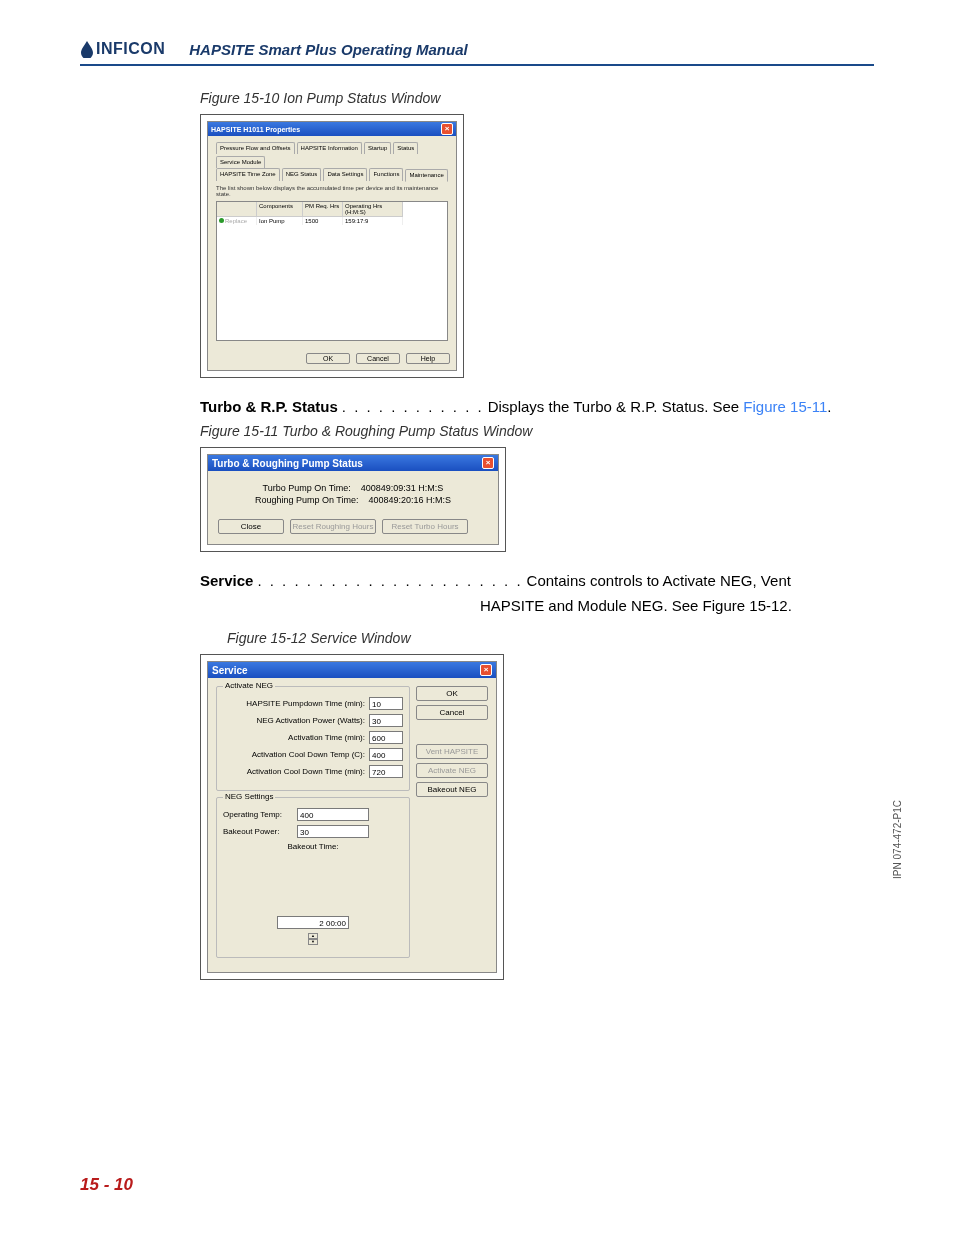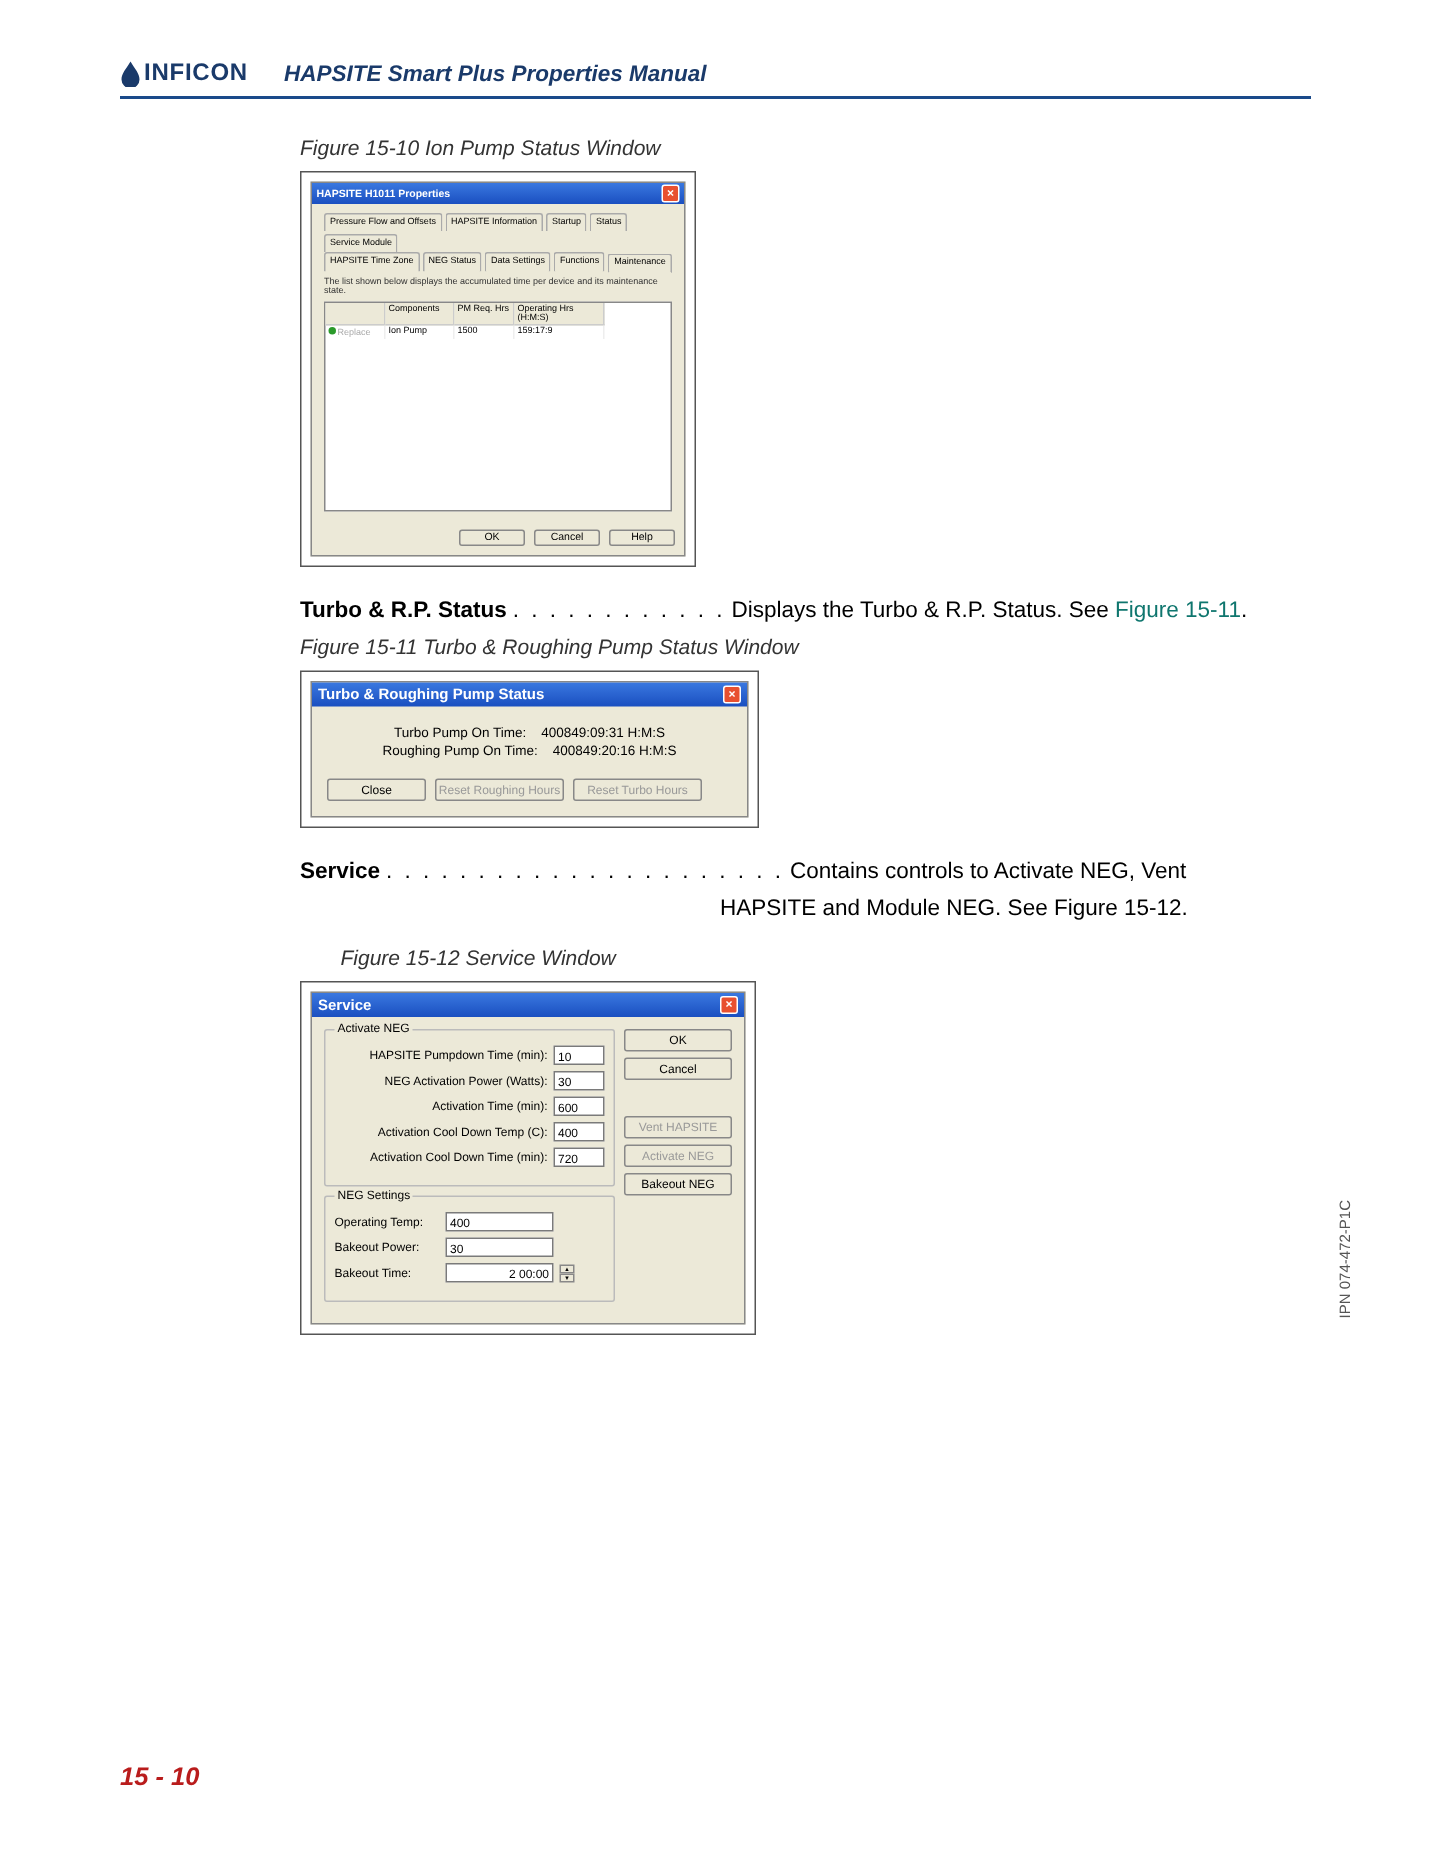--- a/index.html
+++ b/index.html
@@ -141,21 +141,21 @@
   }
 
   .entry-block {
     display: flex;
     font-size: 15px;
     margin: 20px 0 8px 0;
   }
   .entry-label { font-weight: bold; white-space: nowrap; }
   .entry-dots { flex: 0 0 auto; padding: 0 4px; letter-spacing: 2px; }
   .entry-desc { flex: 1; }
-  .entry-desc .link { color: #0f766e; }
+  .entry-desc .link { color: #3b82f6; }
   .desc-continue { margin-left: 280px; font-size: 15px; }
 
   
   .turbo-dialog { width: 292px; }
   .turbo-body { padding: 10px; font-size: 9px; }
   .turbo-row { display: flex; justify-content: center; gap: 10px; margin: 2px 0;}
   .turbo-btns { display: flex; gap: 6px; margin-top: 14px; }
   .turbo-btns .xp-btn { width: 86px; font-size: 8px; padding: 2px 0; }
   .turbo-btns .xp-btn.disabled { color: #999; }
   .turbo-btns .close-b { width: 66px; }
@@ -210,21 +210,21 @@
 
 <div class="page">
 
   <div class="header">
     <div class="logo">
       <svg class="logo-mark" viewBox="0 0 14 18">
         <path d="M7 1 C10 6 13 9 13 13 A6 6 0 0 1 1 13 C1 9 4 6 7 1 Z" fill="#1a3a6a"></path>
       </svg>
       <span class="logo-text">INFICON</span>
     </div>
-    <span class="header-title">HAPSITE Smart Plus Properties Manual</span>
+    <span class="header-title">HAPSITE Smart Plus Operating Manual</span>
   </div>
 
   <div class="content">
 
     
     <div class="fig-caption">Figure 15-10  Ion Pump Status Window</div>
     <div class="fig-box">
       <div class="xp-dialog" style="width:250px;">
         <div class="xp-titlebar">
           <span>HAPSITE H1011 Properties</span>
@@ -353,21 +353,21 @@
             <div class="fieldset">
               <div class="fieldset-legend">NEG Settings</div>
               <div class="svc-field" style="justify-content:flex-start;">
                 <label style="flex:0 0 70px; text-align:left;">Operating Temp:</label>
                 <div class="svc-input wide">400</div>
               </div>
               <div class="svc-field" style="justify-content:flex-start;">
                 <label style="flex:0 0 70px; text-align:left;">Bakeout Power:</label>
                 <div class="svc-input wide">30</div>
               </div>
-              <div class="svc-field" style="justify-content:flex-start;">
+              <div class="svc-field" style="justify-content:flex-start;flex-direction:column;">
                 <label style="flex:0 0 70px; text-align:left;">Bakeout Time:</label>
                 <div class="svc-input wide" style="text-align:right;">2  00:00</div>
                 <div class="spinner">
                   <div>▲</div>
                   <div>▼</div>
                 </div>
               </div>
             </div>
           </div>
           <div class="svc-right">

